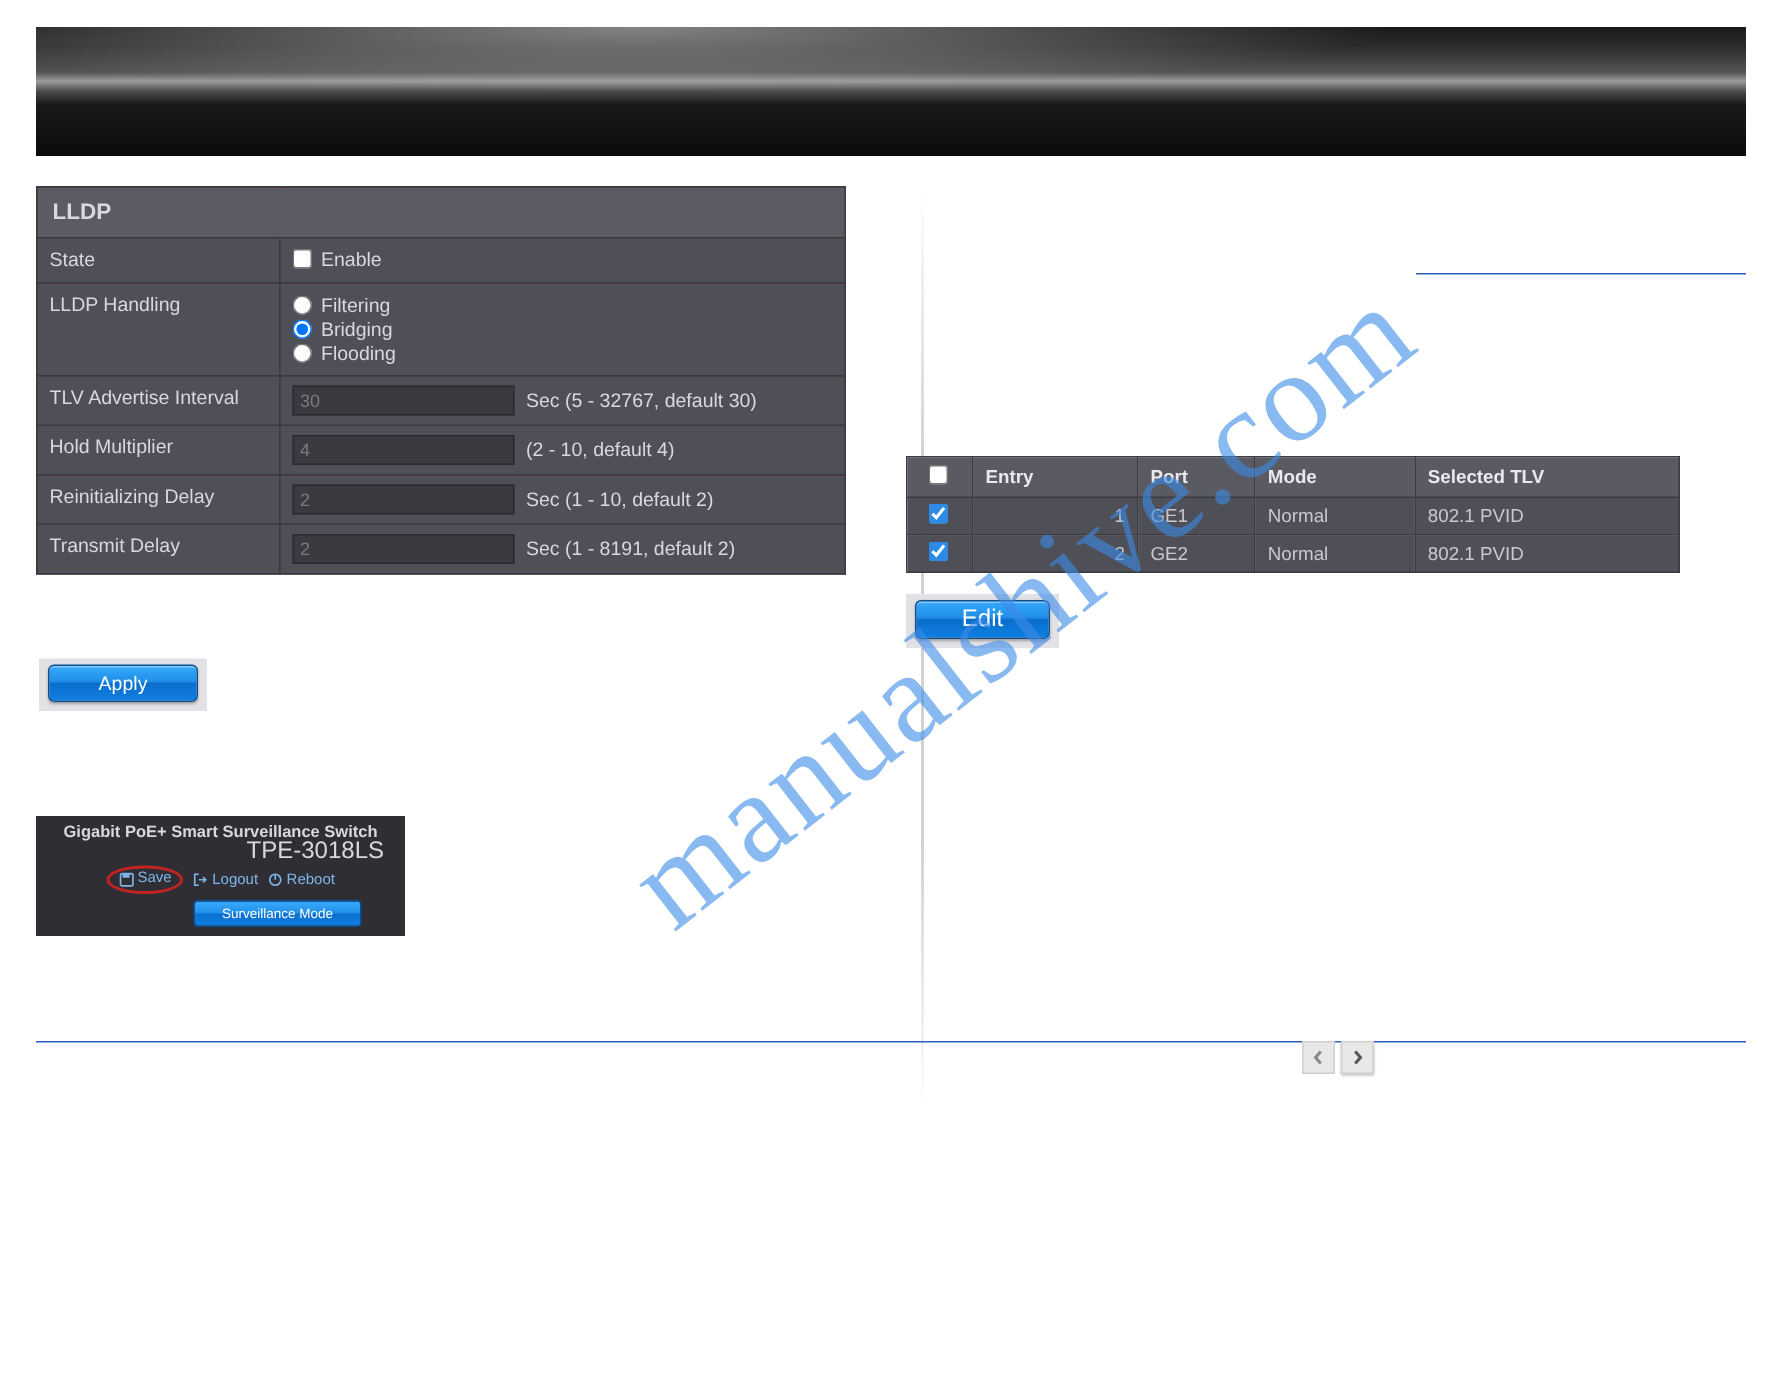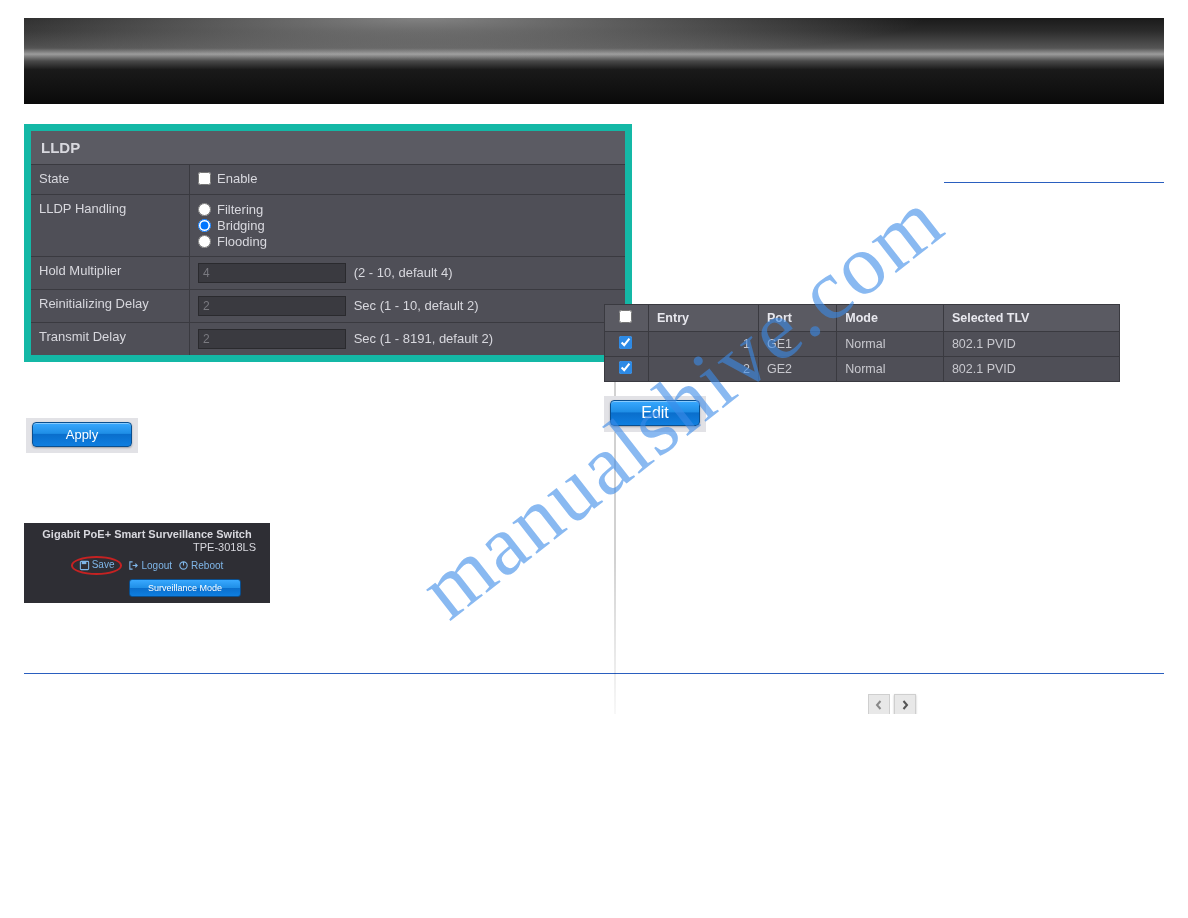--- a/index.html
+++ b/index.html
@@ -45,22 +45,22 @@
     .vertical-divider {
       position: absolute;
       left: 590px;
       top: 0;
       width: 2px;
       height: 620px;
       background: linear-gradient(180deg, rgba(0,0,0,0) 0%, rgba(0,0,0,0.18) 30%, rgba(0,0,0,0.18) 70%, rgba(0,0,0,0) 100%);
     }
     
     .lldp-panel {
-      width: 608px;
-      border: 7px solid #14b8a6;
+      width: 540px;
+      border: 1px solid #14b8a6;
       border-collapse: collapse;
       background: #7f1d1d;
     }
     .lldp-title-cell {
       background: #5b5b63;
       color: #d8d8de;
       font-weight: bold;
       font-size: 15px;
       padding: 8px 10px;
       border: 1px solid #3a3a40;
@@ -148,21 +148,21 @@
       text-align: center;
       line-height: 14px;
     }
     .device-title {
       font-weight: bold;
       font-size: 11px;
     }
     .device-model {
       text-align: right;
       padding-right: 8px;
-      font-size: 11px;
+      font-size: 16px;
       margin-top: -1px;
     }
     .device-ctrls {
       display: inline-flex;
       gap: 6px;
       align-items: center;
       margin-top: 2px;
     }
     .dev-ctrl {
       display: inline-flex;
@@ -377,20 +377,27 @@
             </label>
             <label class="inline-label">
               <input type="radio" name="handling" checked="" style="">
               <span>Bridging</span>
             </label>
             <label class="inline-label">
               <input type="radio" name="handling" style="">
               <span>Flooding</span>
             </label>
           </div>
+        </td>
+      </tr>
+      <tr class="lldp-row">
+        <td>TLV Advertise Interval</td>
+        <td>
+          <input class="lldp-input" value="30" style="">
+          <span class="hint">Sec (5 - 32767, default 30)</span>
         </td>
       </tr>
       <tr class="lldp-row">
         <td>Hold Multiplier</td>
         <td>
           <input class="lldp-input" value="4" style="">
           <span class="hint">(2 - 10, default 4)</span>
         </td>
       </tr>
       <tr class="lldp-row">

